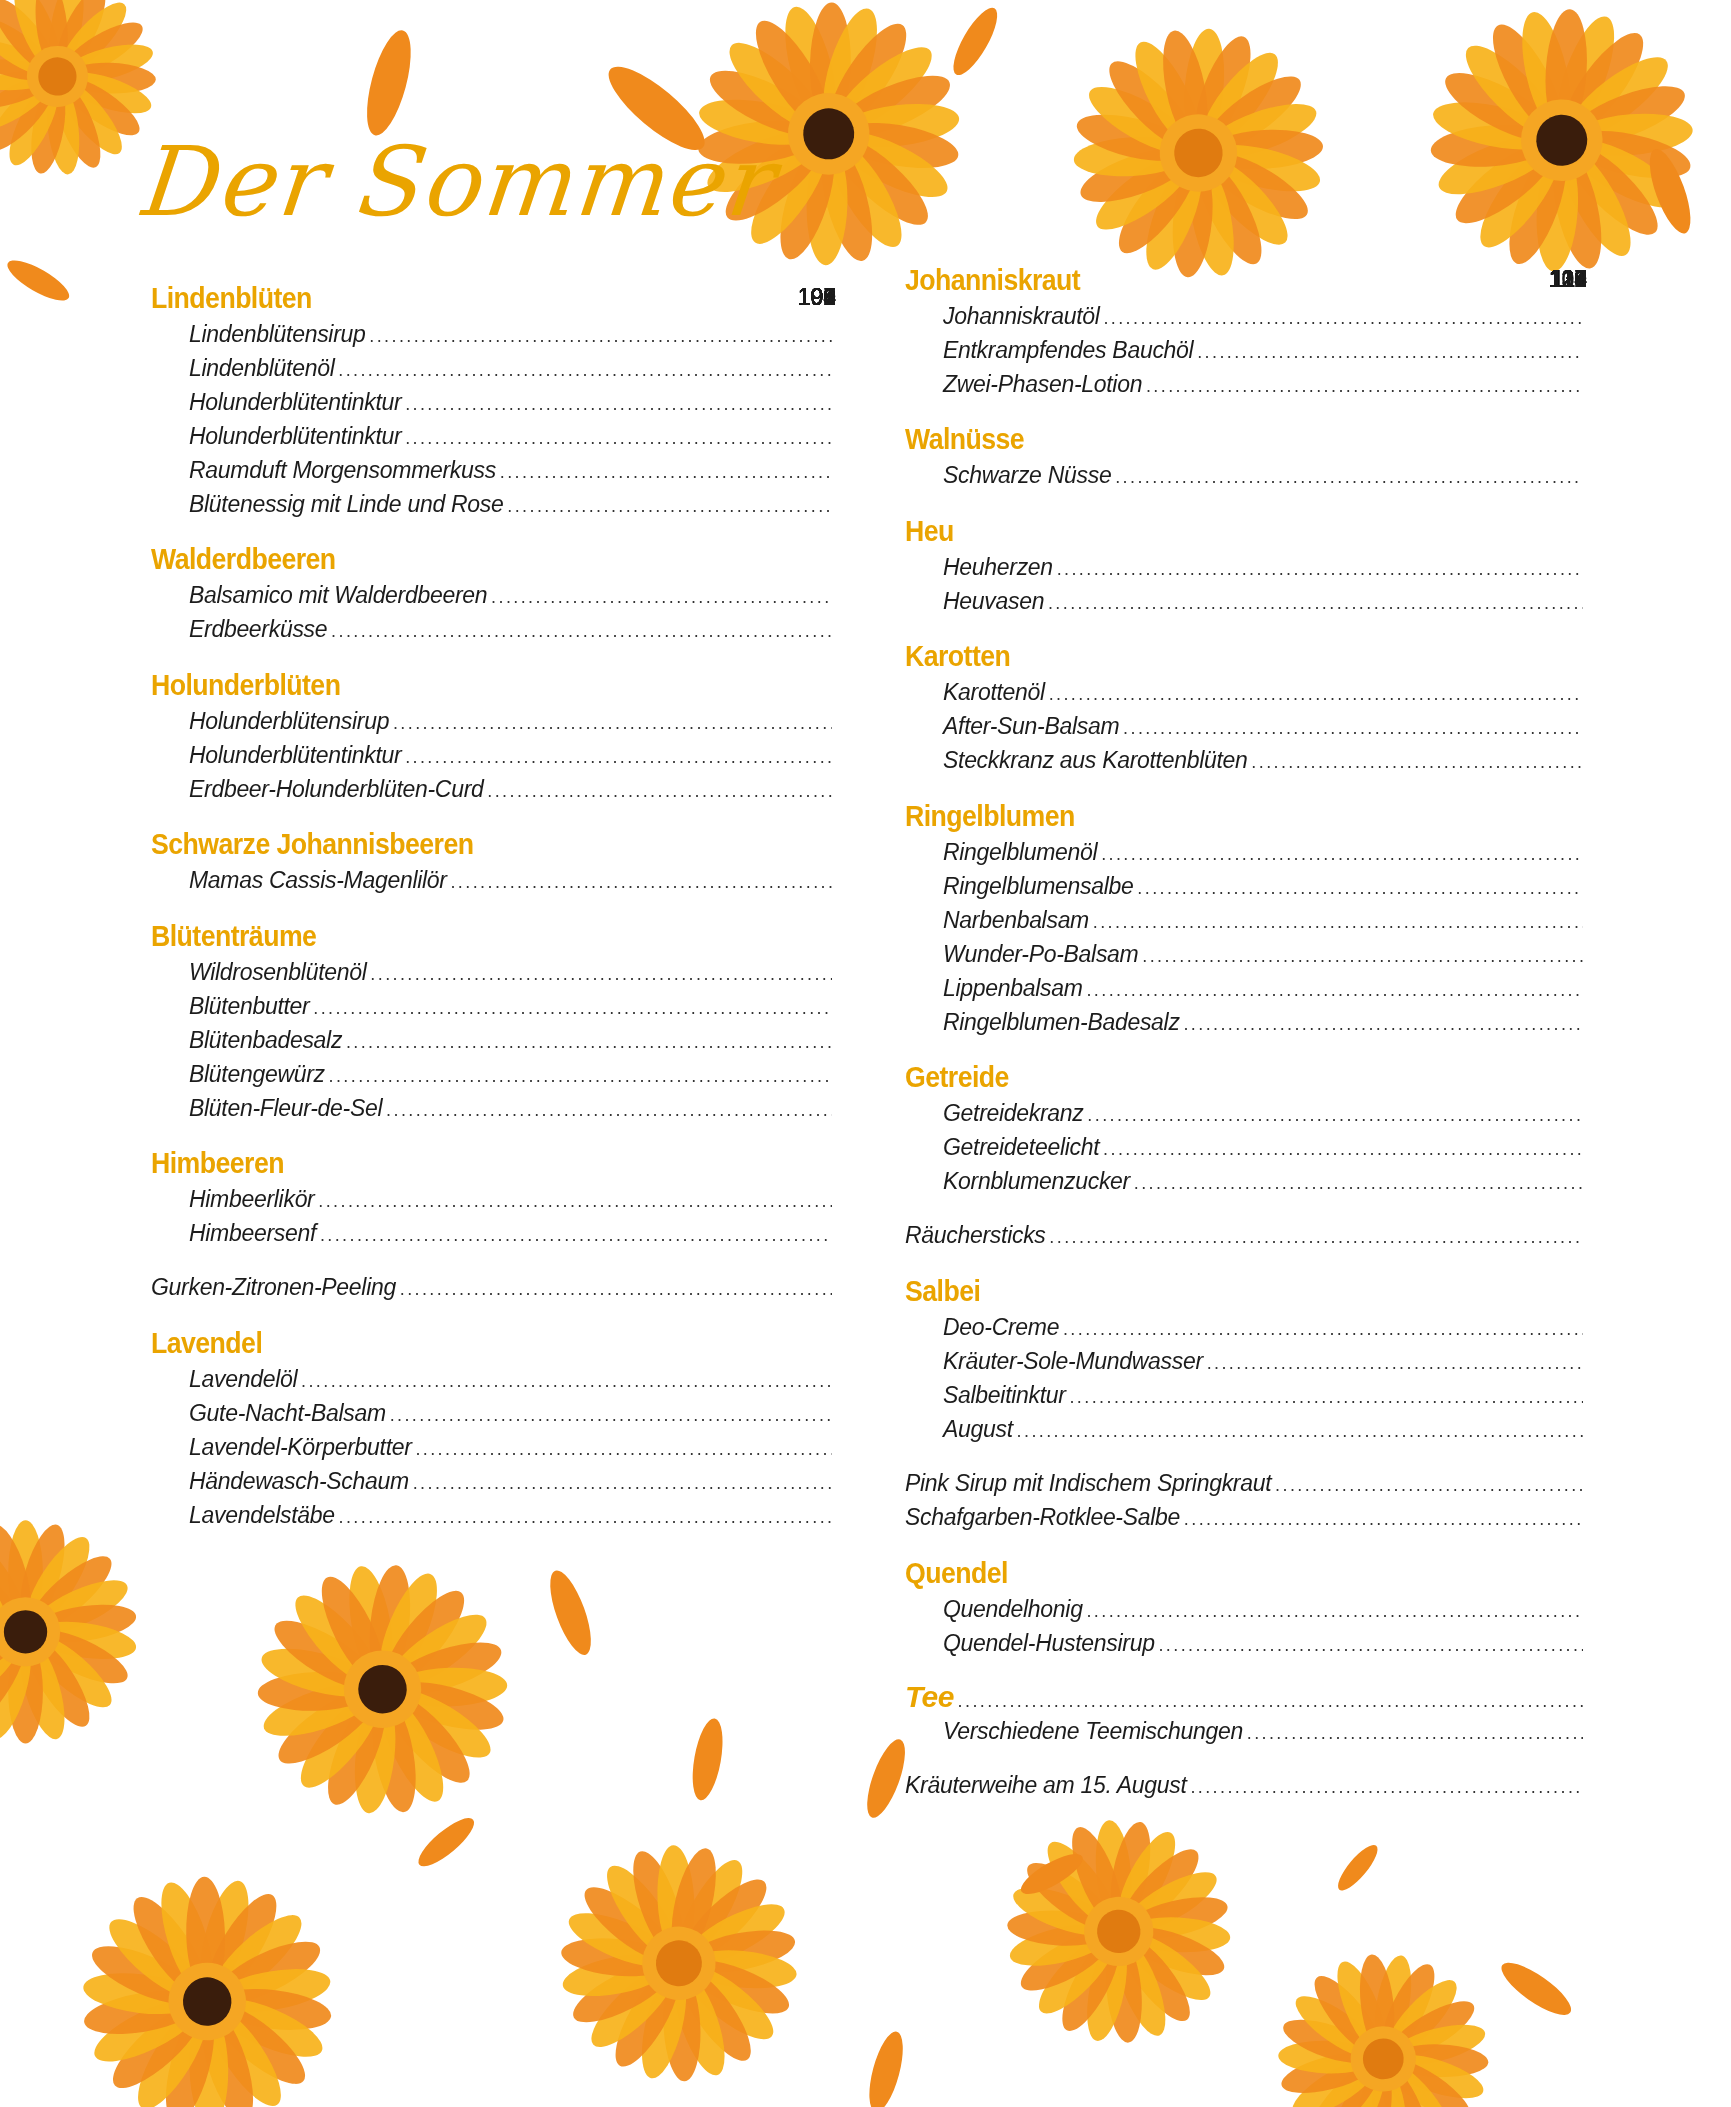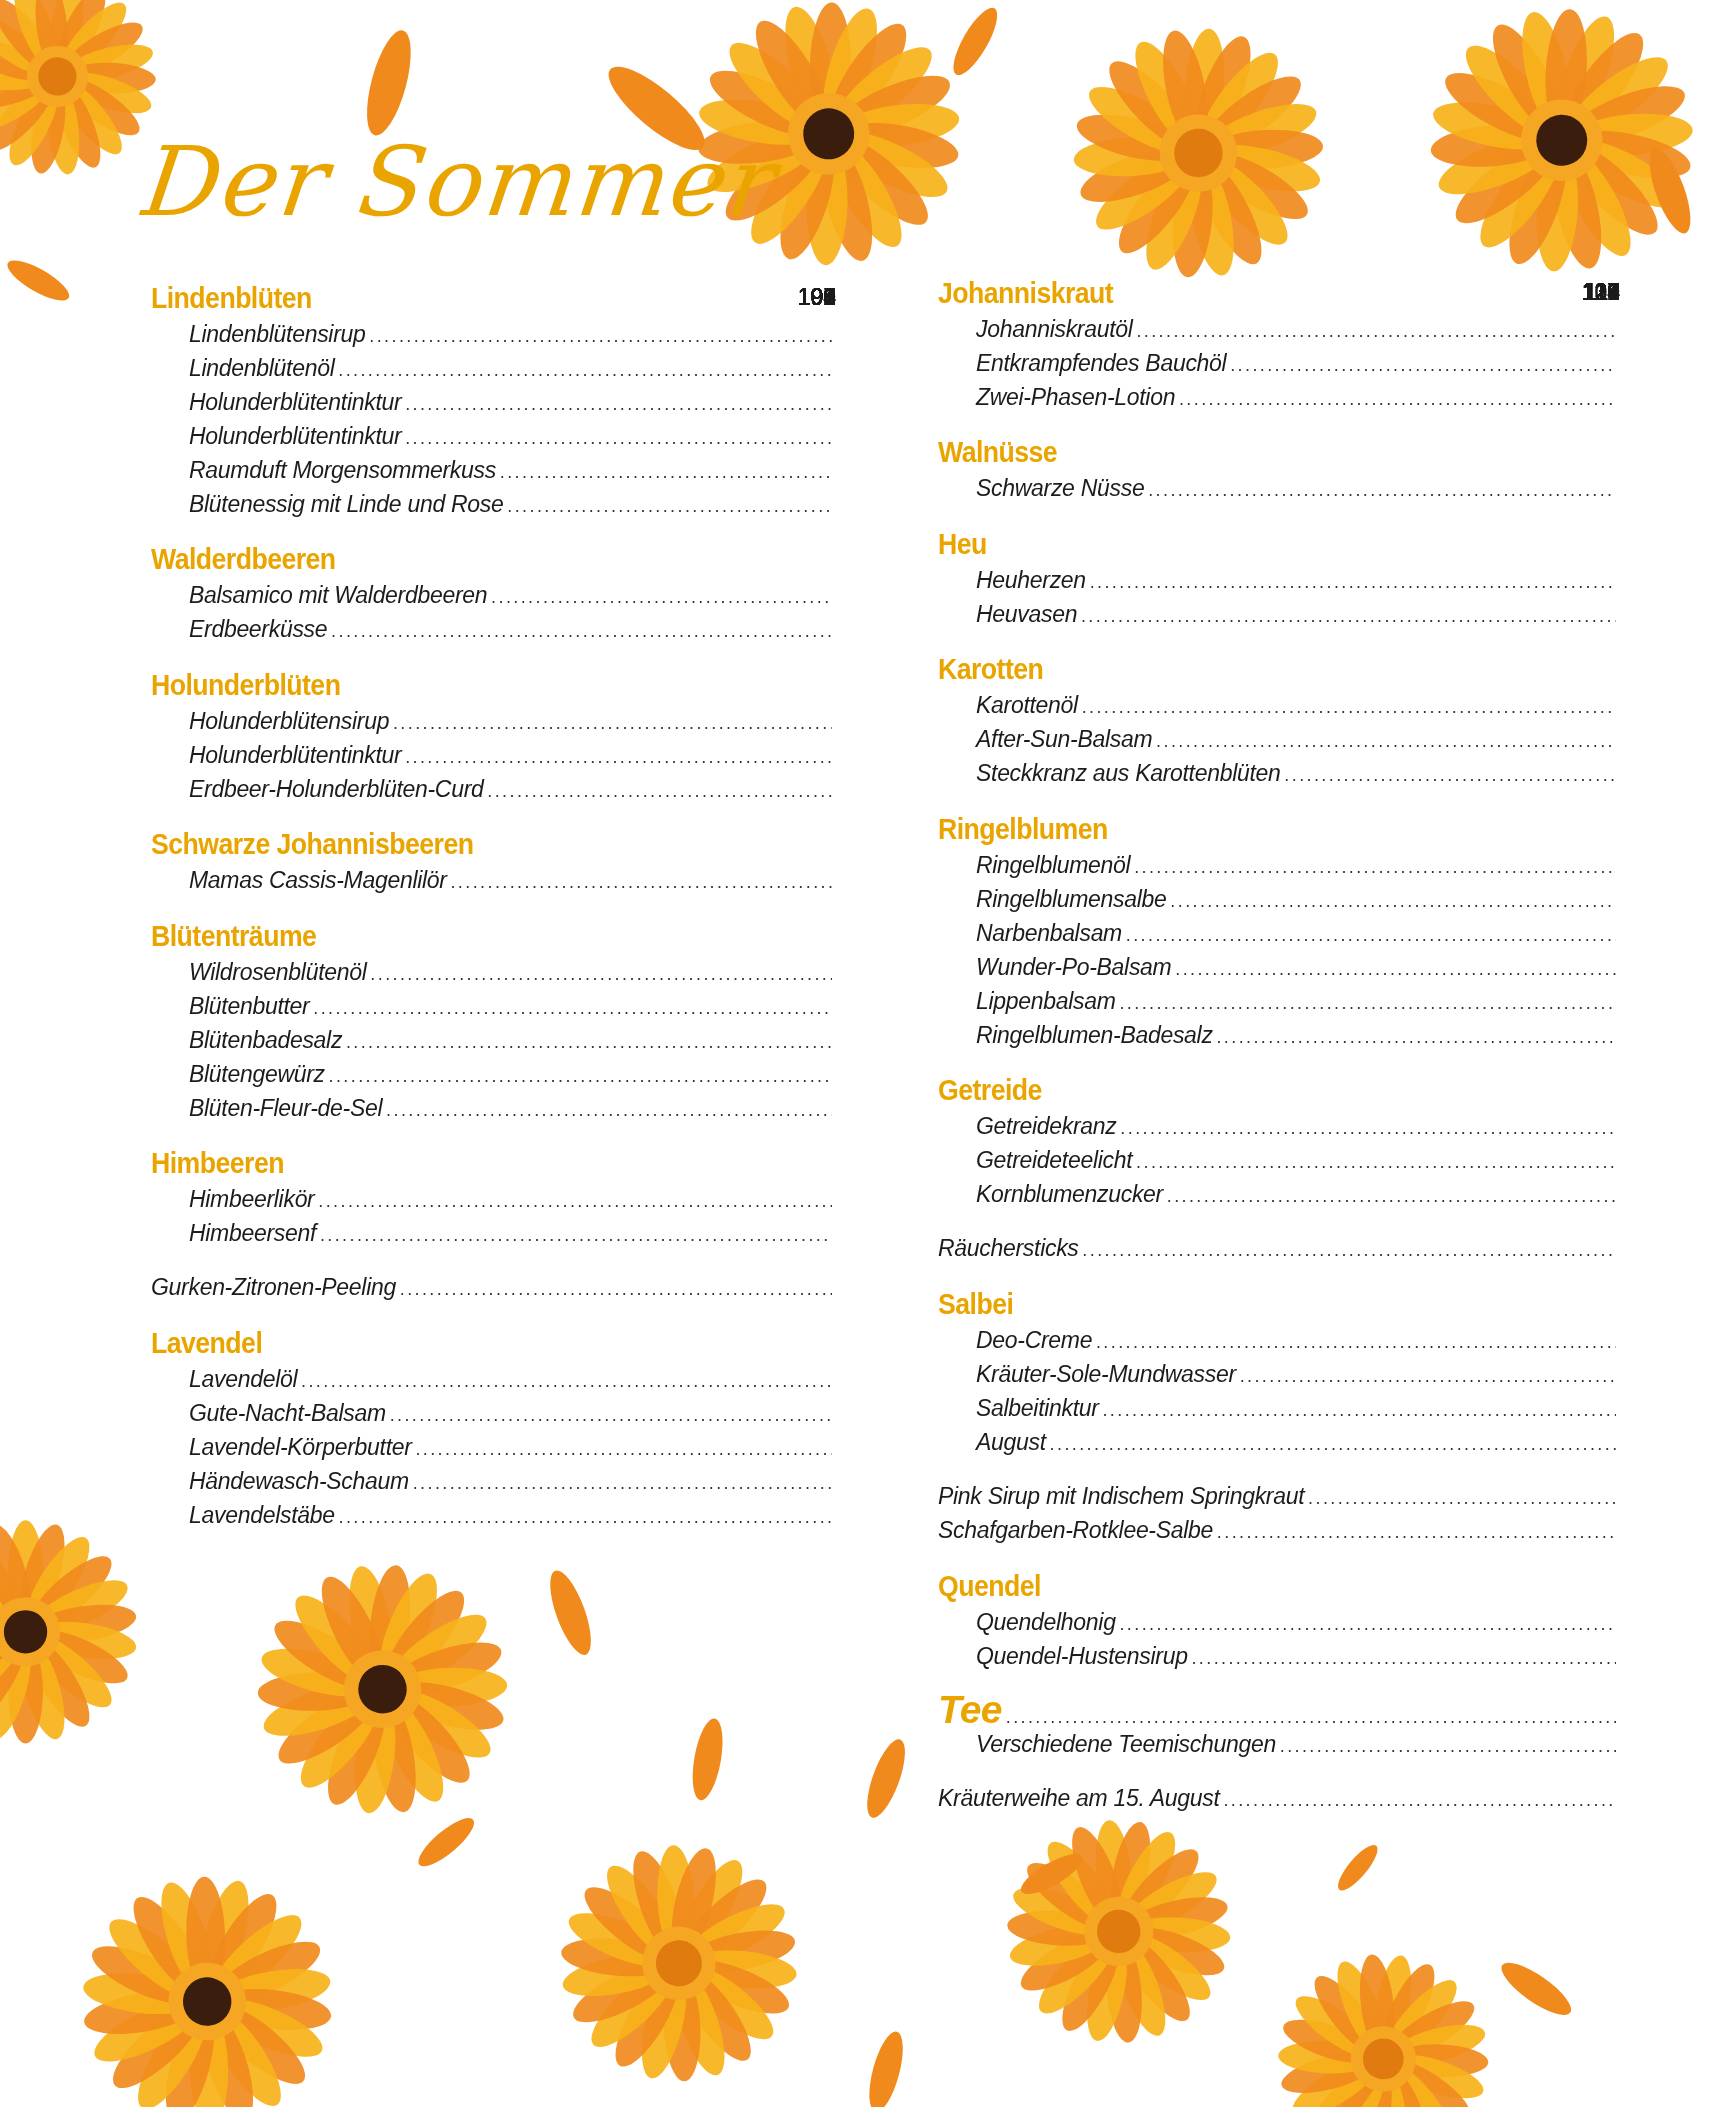--- a/index.html
+++ b/index.html
@@ -11,41 +11,41 @@
   .page { position:absolute; inset:0; }
   .deco { position:absolute; pointer-events:none; }
   .title {
     position:absolute; left:145px; top:134px;
     font-family:"DejaVu Serif", serif; font-style:italic;
     font-size:96px; line-height:1; color:#eaa400; letter-spacing:1.3px;
     transform:skewX(-8deg);
   }
   .col { position:absolute; }
   .col.left { left:151px; top:280px; width:685px; }
-  .col.right { left:905px; top:275px; width:682px;margin-left:33px; }
+  .col.right { left:905px; top:262px; width:682px; }
   .sec { margin:0; }
   .heading {
     font-family:"Liberation Sans", sans-serif; font-weight:bold;
     font-size:29px; color:#eaa400; line-height:37px; height:37px;
     letter-spacing:-0.6px;
     transform:scaleX(0.92); transform-origin:left center;
   }
   .row {
     display:flex; align-items:baseline;
     font-size:23px; line-height:34px; height:34px; color:#1c1c1c;
   }
   .row .label { white-space:nowrap; transform-origin:left; letter-spacing:-0.3px;font-style:italic; }
   .row .dots {
     flex:1; overflow:hidden; white-space:nowrap; margin:0 3.8px;
     color:#333; letter-spacing:3.2px; font-size:18px;
   }
   .row .dots::before { content:". . . . . . . . . . . . . . . . . . . . . . . . . . . . . . . . . . . . . . . . . . . . . . . . . . . . . . . . . . . . . . . . . . . . . . . . . . . . . . . . . . . . . . . . . . . . . . . . . . . . . . . . . . . . . . . . . . ."; letter-spacing:-1.3px; }
   .row .page { text-align:right; min-width:25.5px; }
   .row.sub { padding-left:38px; }
-  .row.heading-row .label { font-weight:bold; color:#eaa400; font-size:39px; letter-spacing:-0.6px; }
+  .row.heading-row .label { font-weight:bold; color:#eaa400; font-size:30px; letter-spacing:-0.6px; }
   .gap { height:20.4px; }
 </style>
 </head>
 <body>
 
 <div class="page">
 
   <svg class="deco" id="deco-layer" width="1732" height="2108" viewBox="0 0 2717 3307" style="left:0;top:0;">
       <g transform="translate(90,120) rotate(10)">
         <ellipse cx="0" cy="-82.5" rx="24" ry="72" fill="#f7b21a" opacity="0.92" transform="rotate(0)"></ellipse>

